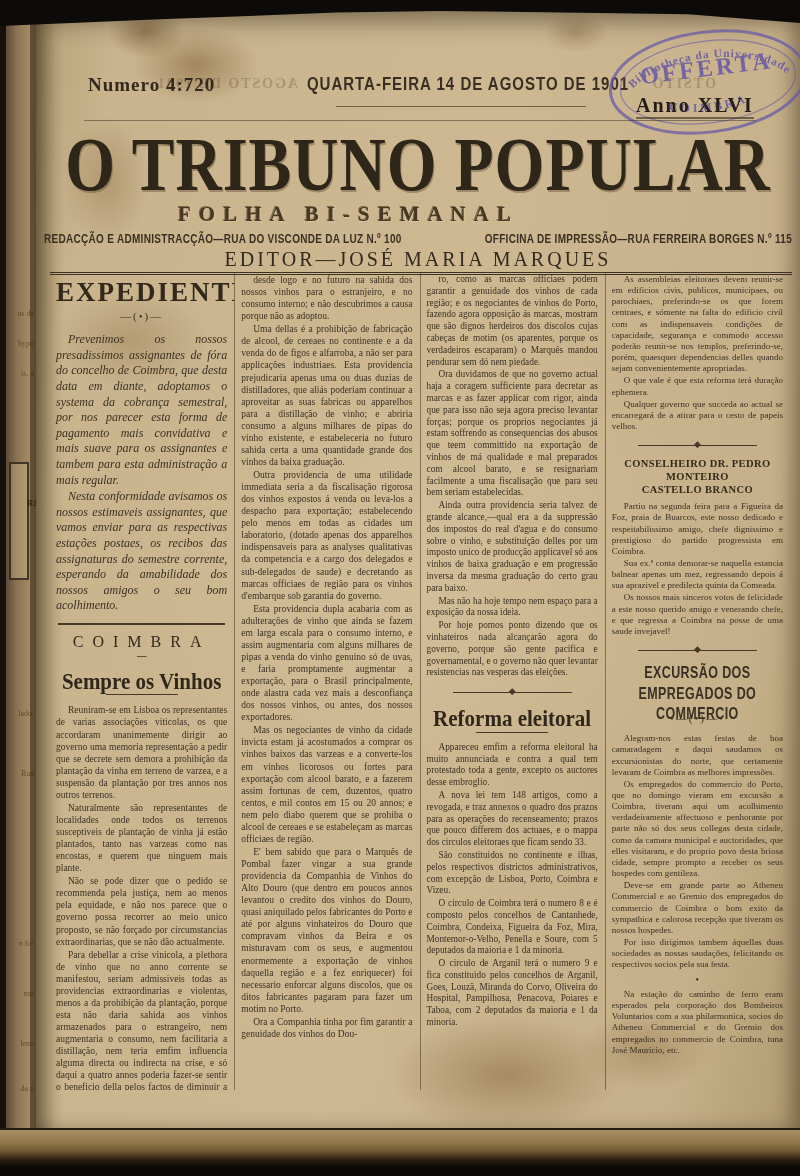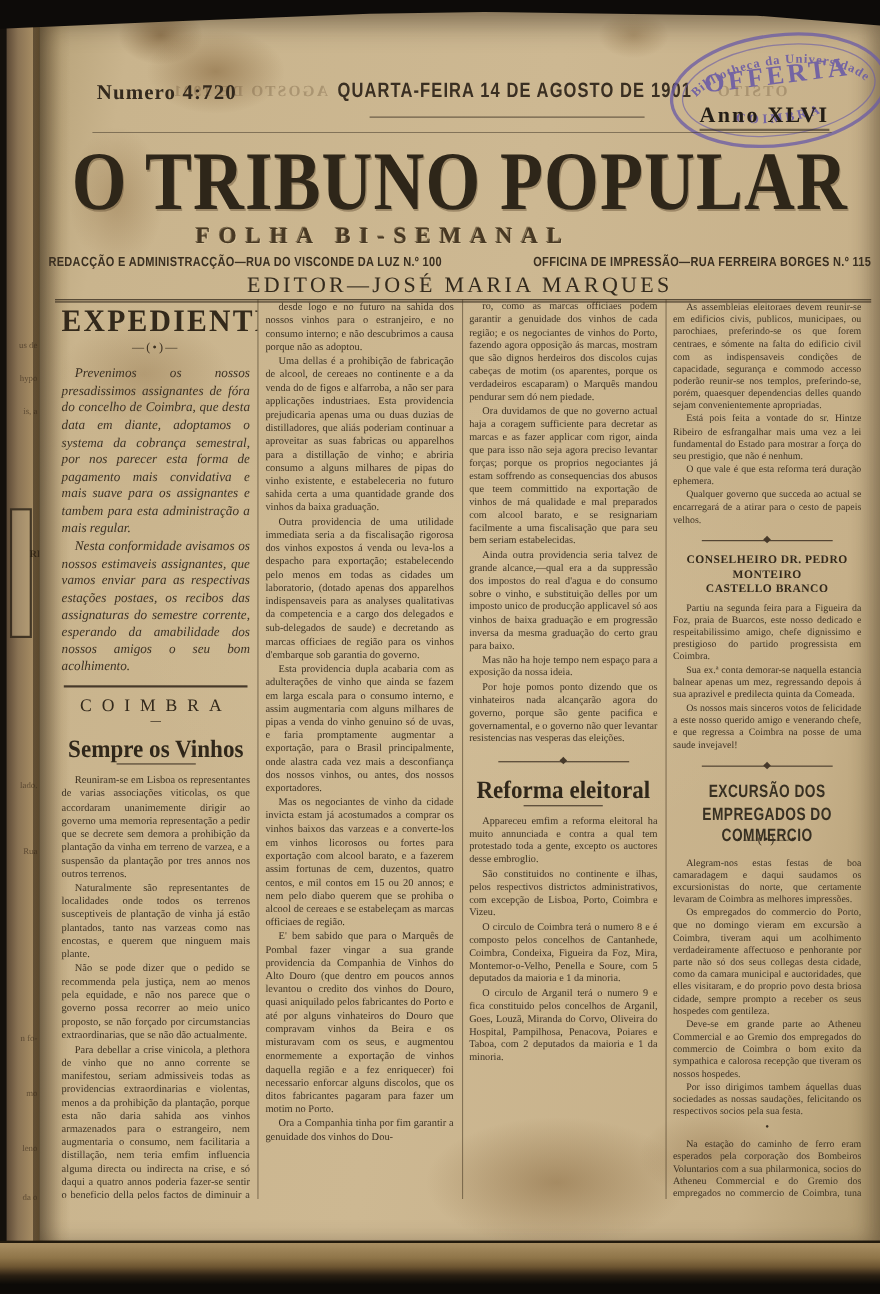--- a/index.html
+++ b/index.html
@@ -195,27 +195,27 @@
   <div class="col c3">
       <p class="blk para">ro, como as marcas officiaes podem garantir a genuidade dos vinhos de cada região; e os negociantes de vinhos do Porto, fazendo agora opposição ás marcas, mostram que são dignos herdeiros dos discolos cujas cabeças de motim (os aparentes, porque os verdadeiros escaparam) o Marquês mandou pendurar sem dó nem piedade.</p>
       <p class="blk para">Ora duvidamos de que no governo actual haja a coragem sufficiente para decretar as marcas e as fazer applicar com rigor, ainda que para isso não seja agora preciso levantar forças; porque os proprios negociantes já estam soffrendo as consequencias dos abusos que teem committido na exportação de vinhos de má qualidade e mal preparados com alcool barato, e se resignariam facilmente a uma fiscalisação que para seu bem seriam estabelecidas.</p>
       <p class="blk para">Ainda outra providencia seria talvez de grande alcance,—qual era a da suppressão dos impostos do real d'agua e do consumo sobre o vinho, e substituição delles por um imposto unico de producção applicavel só aos vinhos de baixa graduação e em progressão inversa da mesma graduação do certo grau para baixo.</p>
       <p class="blk para">Mas não ha hoje tempo nem espaço para a exposição da nossa ideia.</p>
       <p class="blk para">Por hoje pomos ponto dizendo que os vinhateiros nada alcançarão agora do governo, porque são gente pacifica e governamental, e o governo não quer levantar resistencias nas vesperas das eleições.</p>
       <div class="blk sep-arrow"></div>
       <div class="blk h-article">Reforma eleitoral</div>
       <div class="blk underline"></div>
       <p class="blk para">Appareceu emfim a reforma eleitoral ha muito annunciada e contra a qual tem protestado toda a gente, excepto os auctores desse embroglio.</p>
+      <p class="blk para">A nova lei tem 148 artigos, como a revogada, e traz annexos o quadro dos prazos para as operações do recenseamento; prazos que pouco differem dos actuaes, e o mappa dos circulos eleitoraes que ficam sendo 33.</p>
       <p class="blk para">São constituidos no continente e ilhas, pelos respectivos districtos administrativos, com excepção de Lisboa, Porto, Coimbra e Vizeu.</p>
       <p class="blk para">O circulo de Coimbra terá o numero 8 e é composto pelos concelhos de Cantanhede, Coimbra, Condeixa, Figueira da Foz, Mira, Montemor-o-Velho, Penella e Soure, com 5 deputados da maioria e 1 da minoria.</p>
       <p class="blk para">O circulo de Arganil terá o numero 9 e fica constituido pelos concelhos de Arganil, Goes, Louzã, Miranda do Corvo, Oliveira do Hospital, Pampilhosa, Penacova, Poiares e Taboa, com 2 deputados da maioria e 1 da minoria.</p>
     </div>
   <div class="col c4">
       <p class="blk para">As assembleias eleitoraes devem reunir-se em edificios civis, publicos, municipaes, ou parochiaes, preferindo-se os que forem centraes, e sómente na falta do edificio civil com as indispensaveis condições de capacidade, segurança e commodo accesso poderão reunir-se nos templos, preferindo-se, porém, quaesquer dependencias delles quando sejam convenientemente apropriadas.</p>
-      <p class="blk para">Está pois feita a vontade do sr. Hintze Ribeiro de esfrangalhar mais uma vez a lei fundamental do Estado para mostrar a força do seu prestigio, que não é nenhum.</p>
       <p class="blk para">O que vale é que esta reforma terá duração ephemera.</p>
       <p class="blk para">Qualquer governo que succeda ao actual se encarregará de a atirar para o cesto de papeis velhos.</p>
       <div class="blk sep-arrow"></div>
       <div class="blk h-small">CONSELHEIRO DR. PEDRO MONTEIRO
 CASTELLO BRANCO</div>
       <p class="blk para">Partiu na segunda feira para a Figueira da Foz, praia de Buarcos, este nosso dedicado e respeitabilissimo amigo, chefe dignissimo e prestigioso do partido progressista em Coimbra.</p>
       <p class="blk para">Sua ex.ª conta demorar-se naquella estancia balnear apenas um mez, regressando depois á sua aprazivel e predilecta quinta da Comeada.</p>
       <p class="blk para">Os nossos mais sinceros votos de felicidade a este nosso querido amigo e venerando chefe, e que regressa a Coimbra na posse de uma saude invejavel!</p>
       <div class="blk sep-arrow"></div>
       <div class="blk h-caps">EXCURSÃO DOS EMPREGADOS DO COMMERCIO</div>

